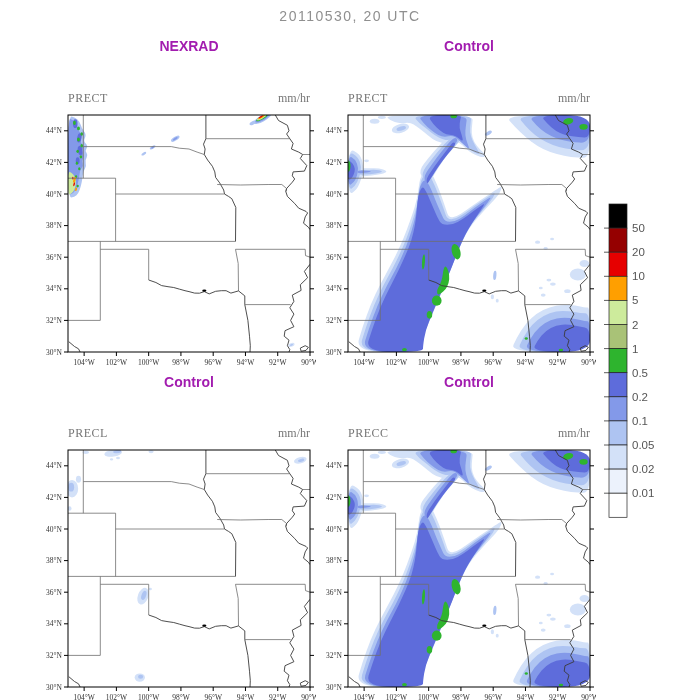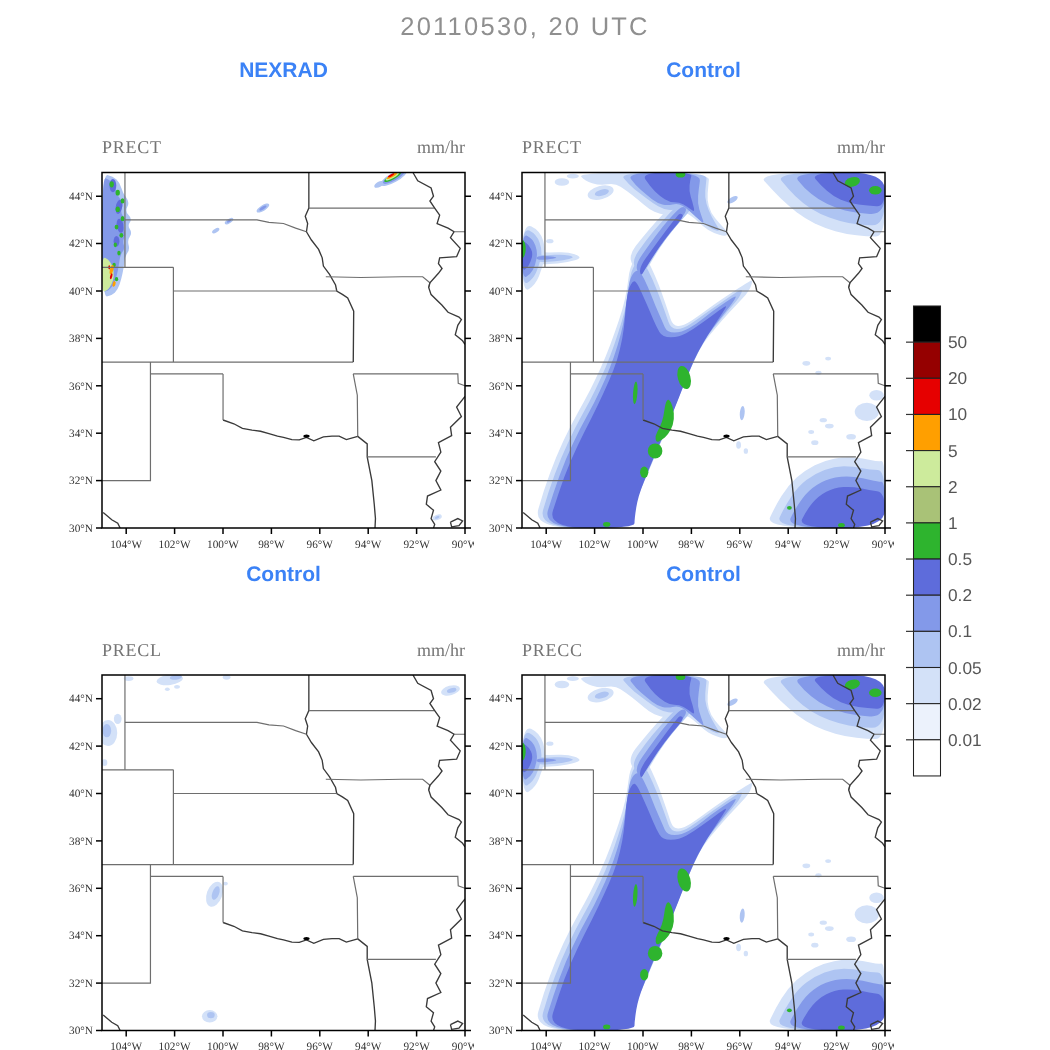--- a/index.html
+++ b/index.html
@@ -1,21 +1,21 @@
 <!DOCTYPE html>
 <html><head>
 <meta charset="utf-8">
 <style>
   html,body{margin:0;padding:0;background:#fff;}
   #fig{position:relative;width:700px;height:700px;background:#ffffff;overflow:hidden;
        font-family:"Liberation Sans",sans-serif;}
   .main-title{position:absolute;left:0;top:8px;width:700px;text-align:center;
-      font-size:17px;color:#8f8f8f;letter-spacing:1.5px;}
+      font-size:14px;color:#8f8f8f;letter-spacing:1.5px;}
   .panel-title{position:absolute;width:242px;text-align:center;font-size:14px;
-      font-weight:bold;color:#3b82f6;}
+      font-weight:bold;color:#a21caf;}
   .panel{position:absolute;width:280px;height:282px;font-family:Liberation Serif, serif;}
   svg{display:block;}
   .varlab{font-size:12px;fill:#757575;letter-spacing:0.5px;}
   .unitlab{font-size:12px;fill:#757575;}
 </style>
 </head>
 <body>
 
 <div id="fig">
   <div class="main-title">20110530, 20 UTC</div>

